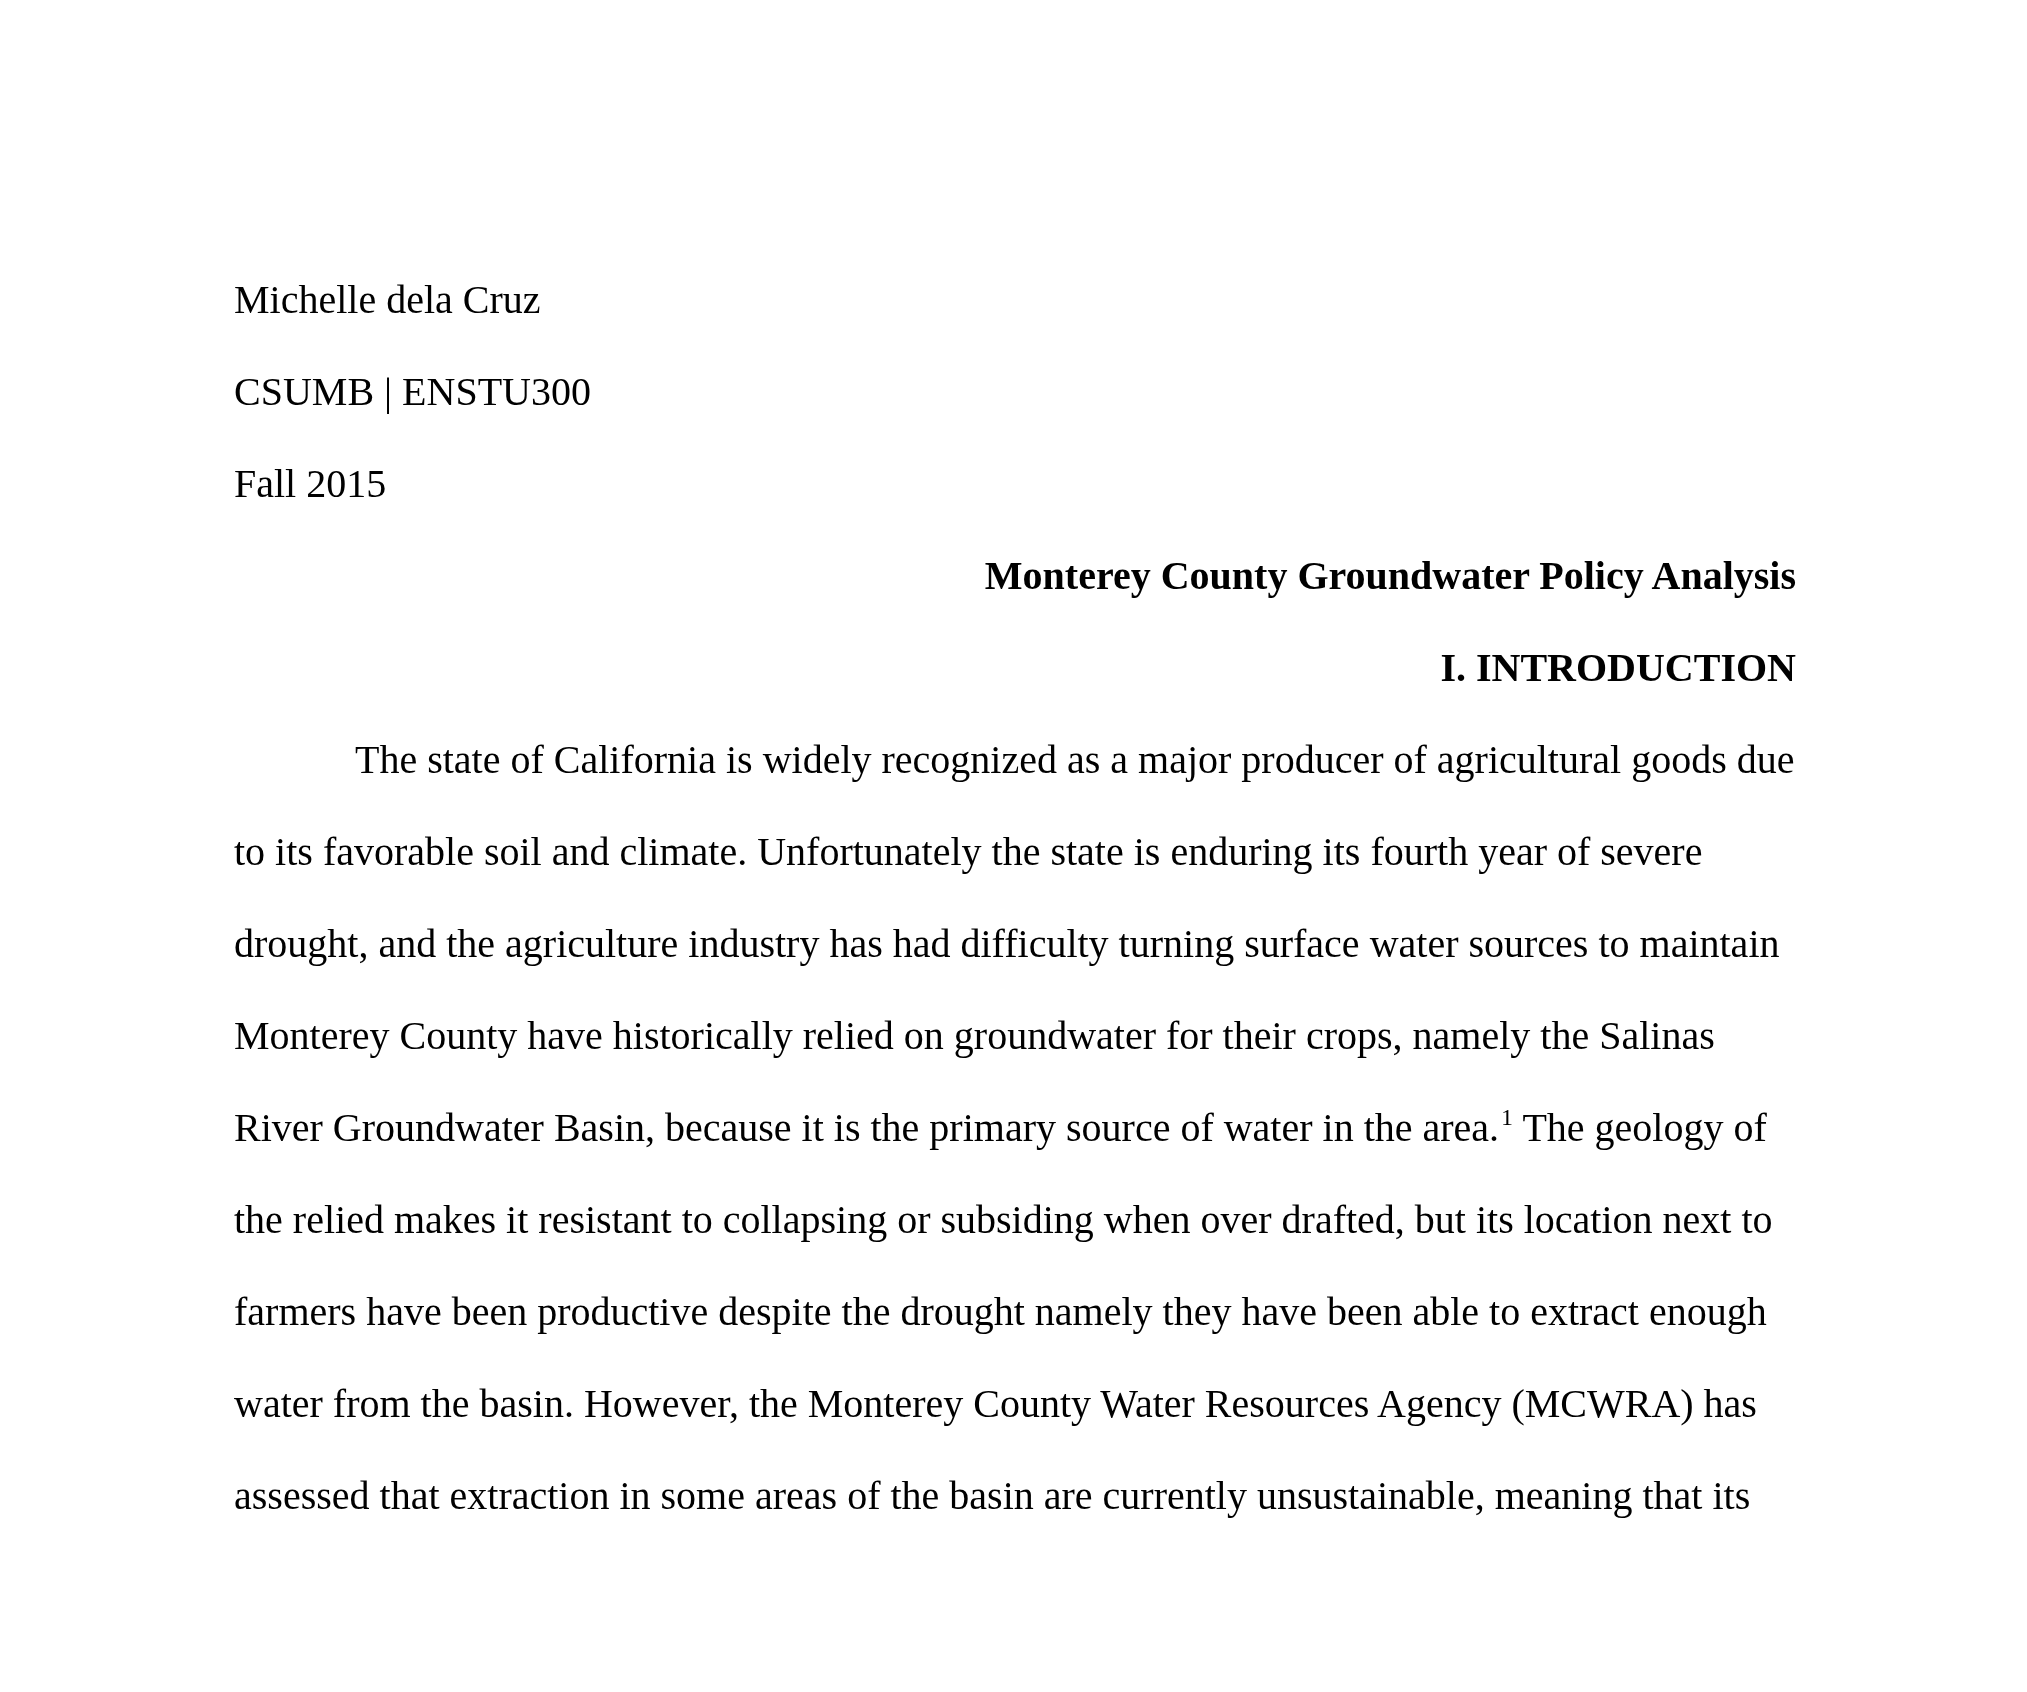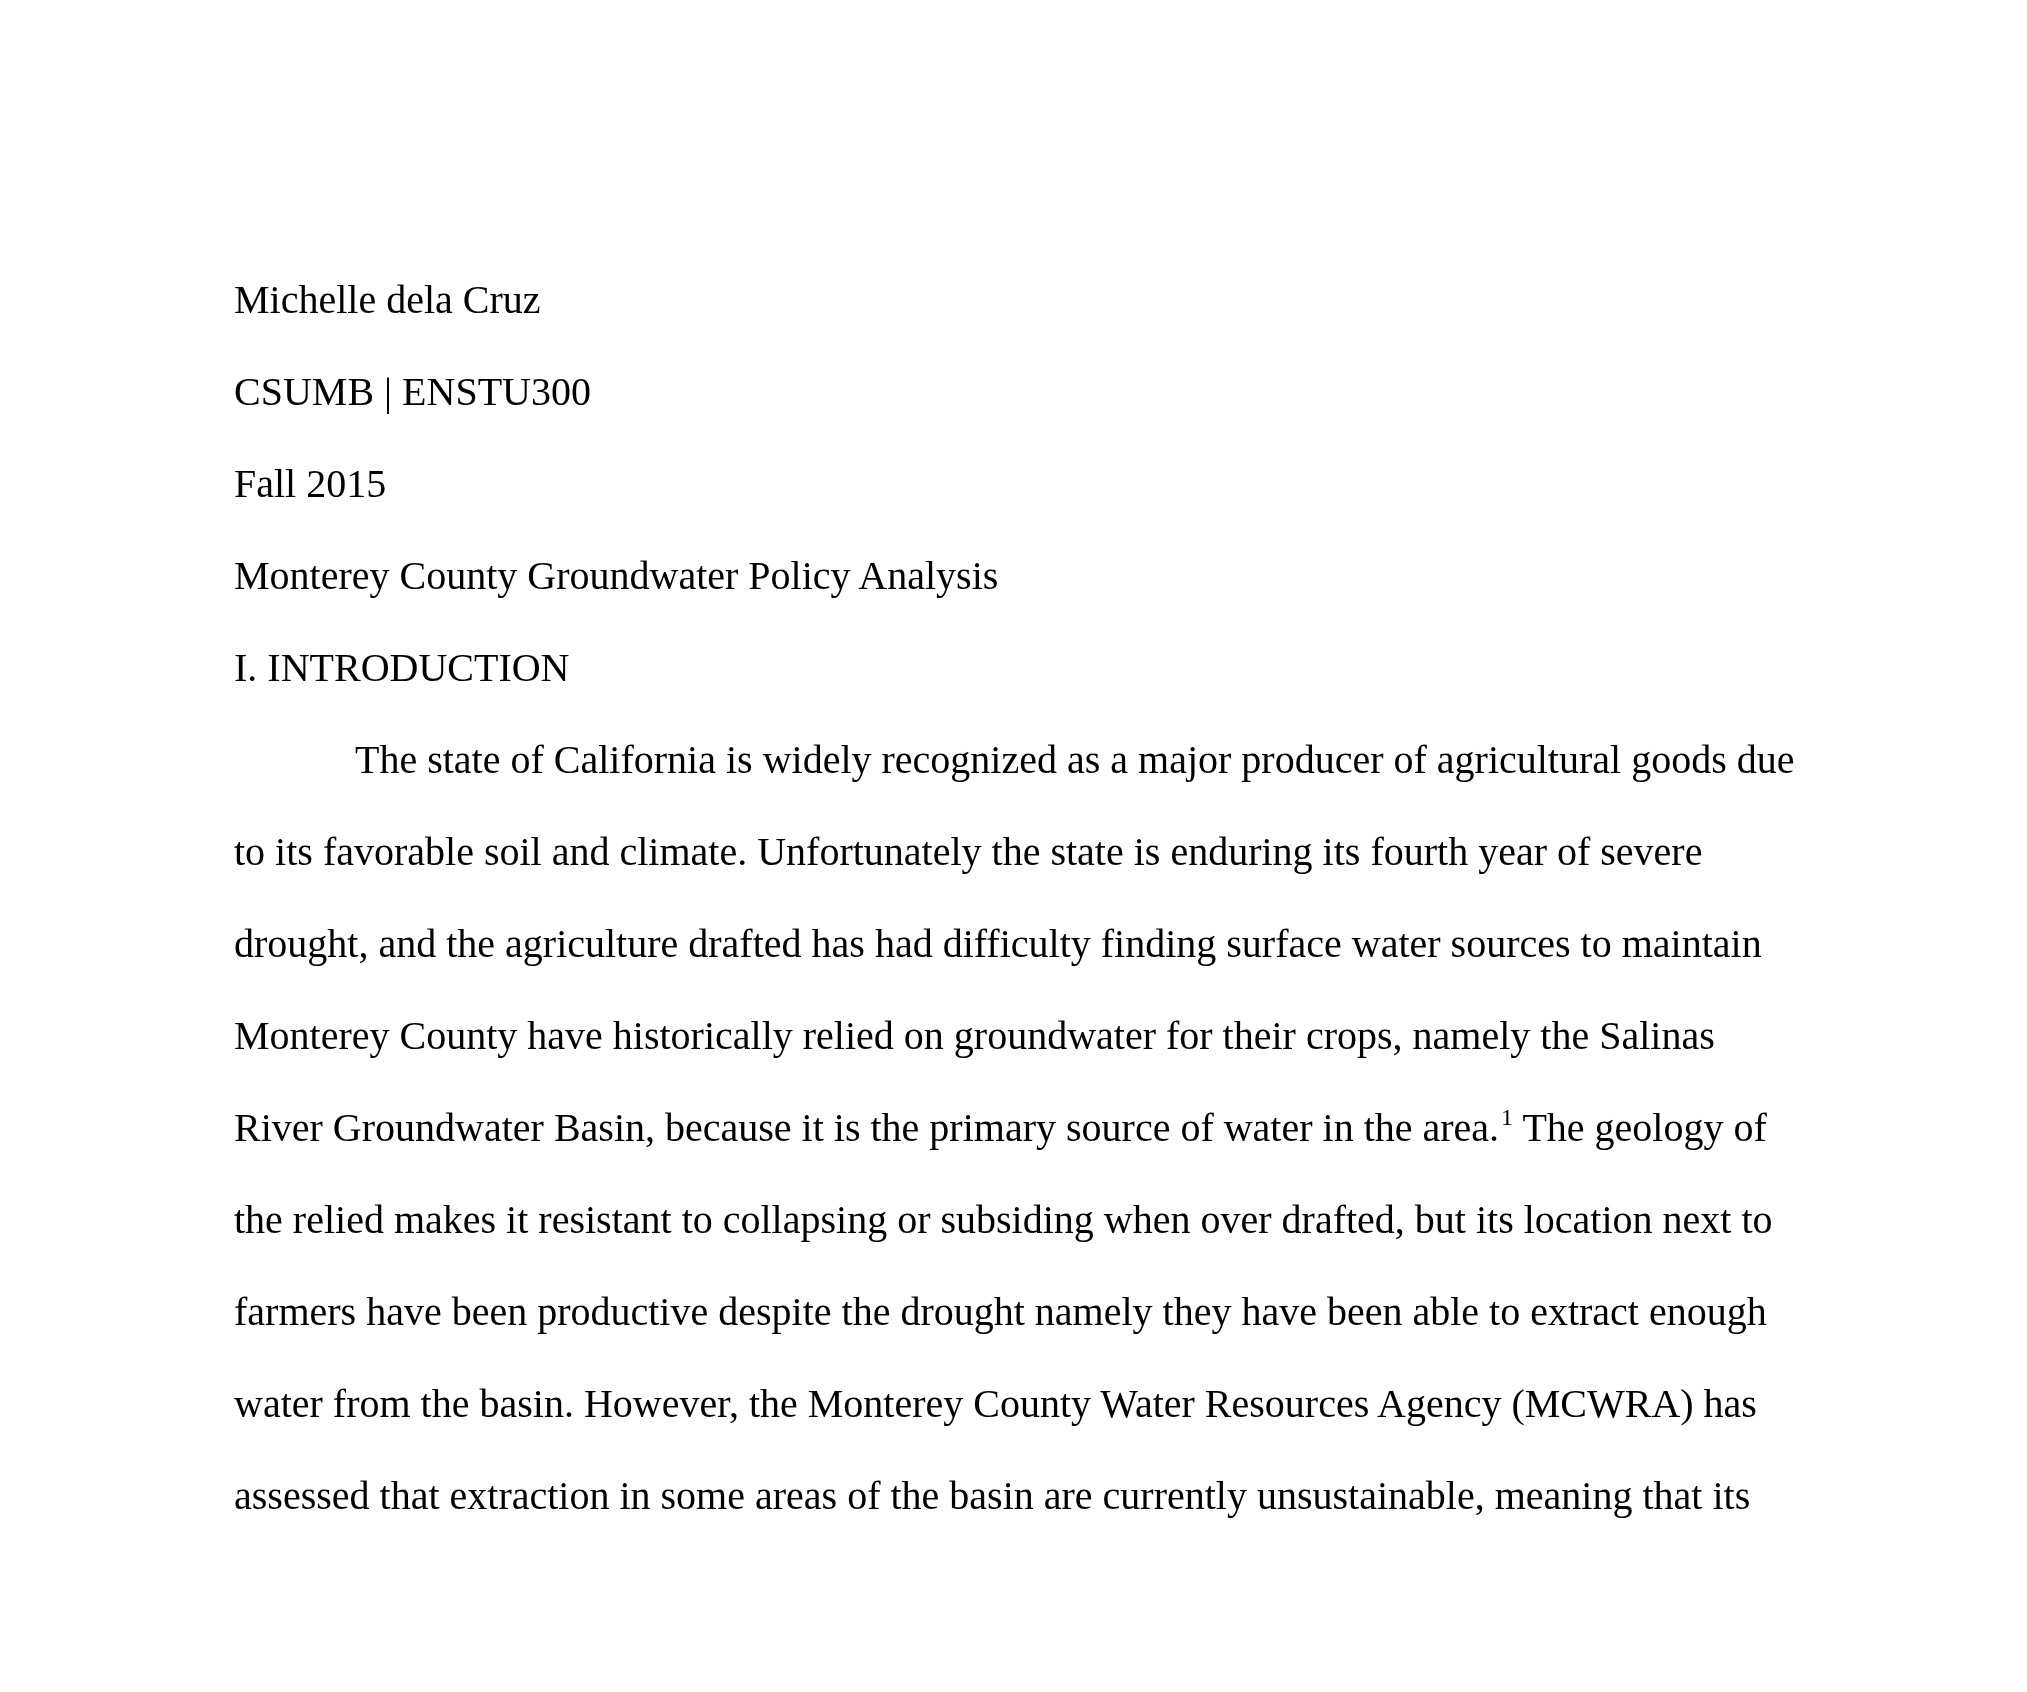--- a/index.html
+++ b/index.html
@@ -32,22 +32,22 @@
     }
     .line {
       display: block;
       height: 92px;
       line-height: 92px;
       font-size: 40px;
       white-space: nowrap;
       margin: 0;
     }
     .line.center {
-      text-align: left;
-      font-weight: normal;
+      text-align: right;
+      font-weight: bold;
     }
     .line.indent {
       padding-left: 121px;
     }
     .header-line {
       margin-top: -20px;
     }
     sup.fn {
       font-size: 24px;
       line-height: 0;
@@ -65,21 +65,21 @@
     <p class="line header-line">Michelle dela Cruz</p>
     <p class="line">CSUMB | ENSTU300</p>
     <p class="line">Fall 2015</p>
 
     <h1 class="line center">Monterey County Groundwater Policy Analysis</h1>
     <h2 class="line center">I. INTRODUCTION</h2>
 
     <div>
       <p class="line indent">The state of California is widely recognized as a major producer of agricultural goods due</p>
       <p class="line">to its favorable soil and climate. Unfortunately the state is enduring its fourth year of severe</p>
-      <p class="line">drought, and the agriculture drafted has had difficulty finding surface water sources to maintain</p>
+      <p class="line">drought, and the agriculture industry has had difficulty turning surface water sources to maintain</p>
       <p class="line">Monterey County have historically relied on groundwater for their crops, namely the Salinas</p>
       <p class="line"><span>River Groundwater Basin, because it is the primary source of water in the area.</span><sup class="fn">1</sup><span style="white-space: pre;"> The geology of</span></p>
       <p class="line">the relied makes it resistant to collapsing or subsiding when over drafted, but its location next to</p>
       <p class="line">farmers have been productive despite the drought namely they have been able to extract enough</p>
       <p class="line">water from the basin. However, the Monterey County Water Resources Agency (MCWRA) has</p>
       <p class="line">assessed that extraction in some areas of the basin are currently unsustainable, meaning that its</p>
     </div>
 
   </div>
 </div>

